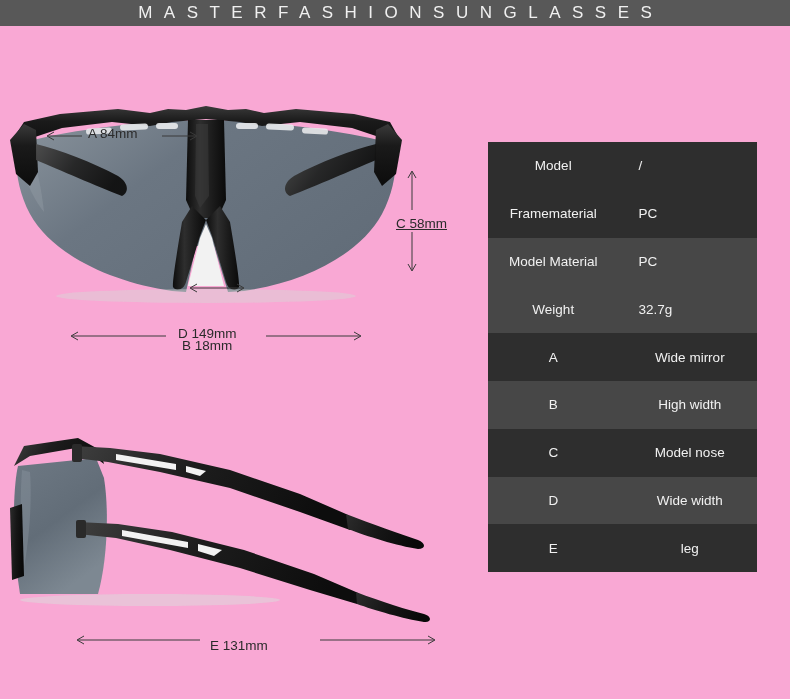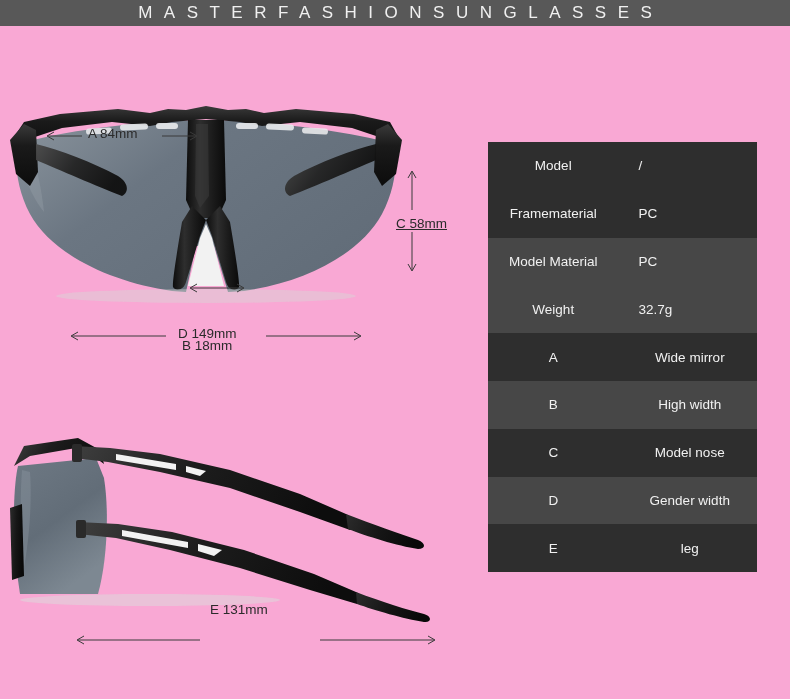--- a/index.html
+++ b/index.html
@@ -27,21 +27,21 @@
   .panel-side{position:absolute;left:0px;top:390px;width:470px;height:230px;}
 
   .glass-svg{display:block;}
 
   
   .dim{position:absolute;color:#2b2b2b;font-size:13.5px;white-space:nowrap;}
   .dim-a{left:88px;top:100px;}
   .dim-b{left:182px;top:276px;margin-top:36px;}
   .dim-d{left:178px;top:300px;}
   .dim-c{left:396px;top:190px;text-decoration:underline;}
-  .dim-e{left:210px;top:576px;}
+  .dim-e{left:210px;top:612px;}
 
   .arrow-svg{position:absolute;overflow:visible;}
 
   
   .spec-table{
     position:absolute;left:488px;top:116px;width:269px;height:506px;
     overflow:hidden;
   }
   .spec-row{
     display:flex;align-items:center;height:47.8px;width:100%;
@@ -275,21 +275,21 @@
       <div class="spec-row even">
         <div class="spec-label">B</div>
         <div class="spec-value right">High width</div>
       </div>
       <div class="spec-row odd">
         <div class="spec-label">C</div>
         <div class="spec-value right">Model nose</div>
       </div>
       <div class="spec-row even">
         <div class="spec-label">D</div>
-        <div class="spec-value right">Gender width</div>
+        <div class="spec-value right">Wide width</div>
       </div>
       <div class="spec-row odd">
         <div class="spec-label">E</div>
         <div class="spec-value right">leg</div>
       </div>
     </div>
 
 </div>
 
 </body></html>

